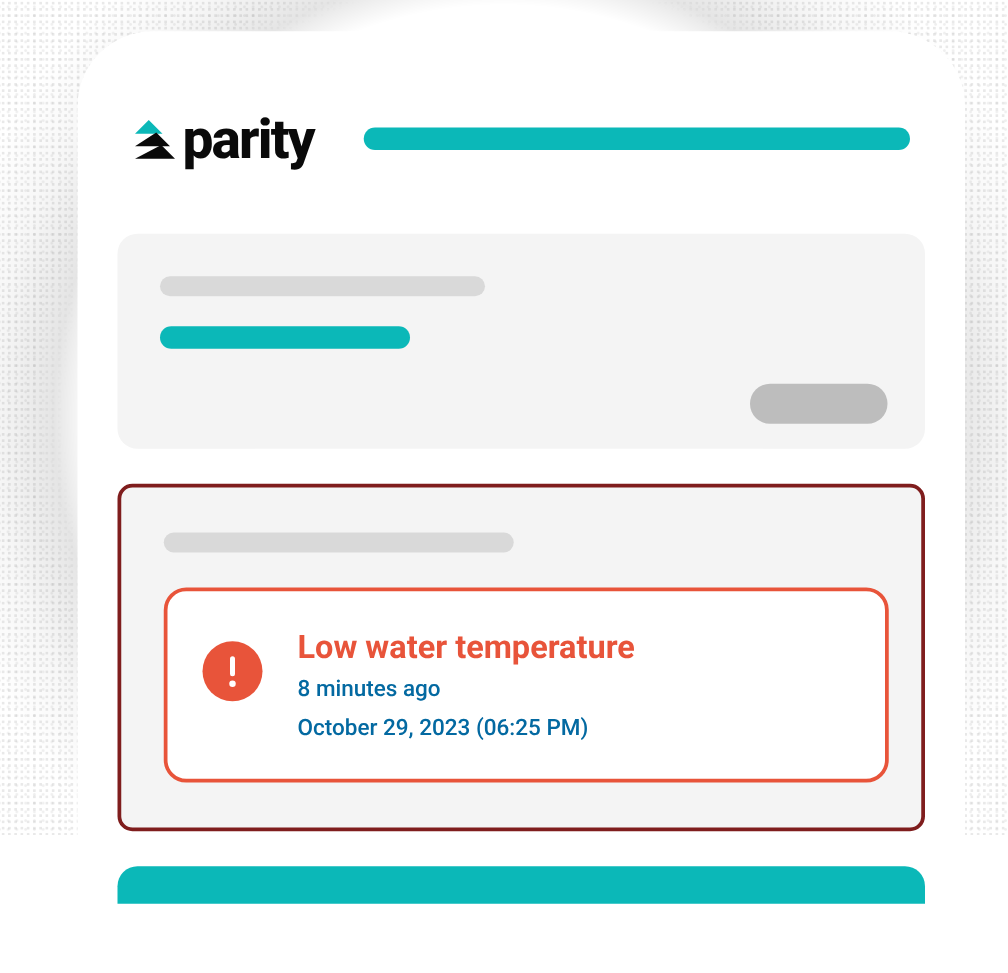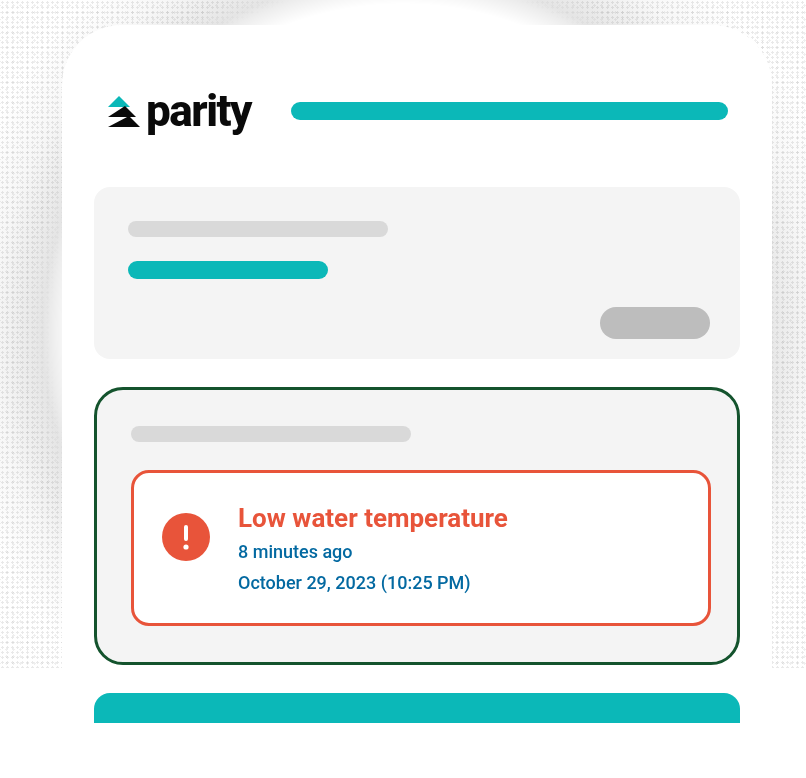--- a/index.html
+++ b/index.html
@@ -114,22 +114,22 @@
     height: 32px;
     border-radius: 16px;
     background: #bdbdbd;
   }
   .panel-a { height: 172px; }
 
   
   .alert-panel {
     margin: 28px 32px 0 32px;
     background: #f4f4f4;
-    border: 3px solid #14532d;
-    border-radius: 29px;
+    border: 3px solid #7f1d1d;
+    border-radius: 12px;
     padding: 36px 26px 36px 34px;
   }
   .alert-panel .ph-grey-1 {
     width: 280px;
     margin-bottom: 28px;
   }
 
   .alert-box {
     background: #ffffff;
     border: 3px solid #e8543a;
@@ -206,21 +206,21 @@
       <div class="alert-box">
         <div class="alert-icon">
           <svg width="10" height="28" viewBox="0 0 10 28" aria-hidden="true">
             <rect x="3" y="2" width="4" height="16" rx="2" fill="#ffffff"></rect>
             <circle cx="5" cy="24" r="2.6" fill="#ffffff"></circle>
           </svg>
         </div>
         <div class="alert-text">
           <div class="alert-title">Low water temperature</div>
           <div class="alert-sub">8 minutes ago</div>
-          <div class="alert-sub">October 29, 2023 (10:25 PM)</div>
+          <div class="alert-sub">October 29, 2023 (06:25 PM)</div>
         </div>
       </div>
     </div>
 
     <div class="bottom-peek"></div>
 
   </div>
 </div>
 
 </body></html>

